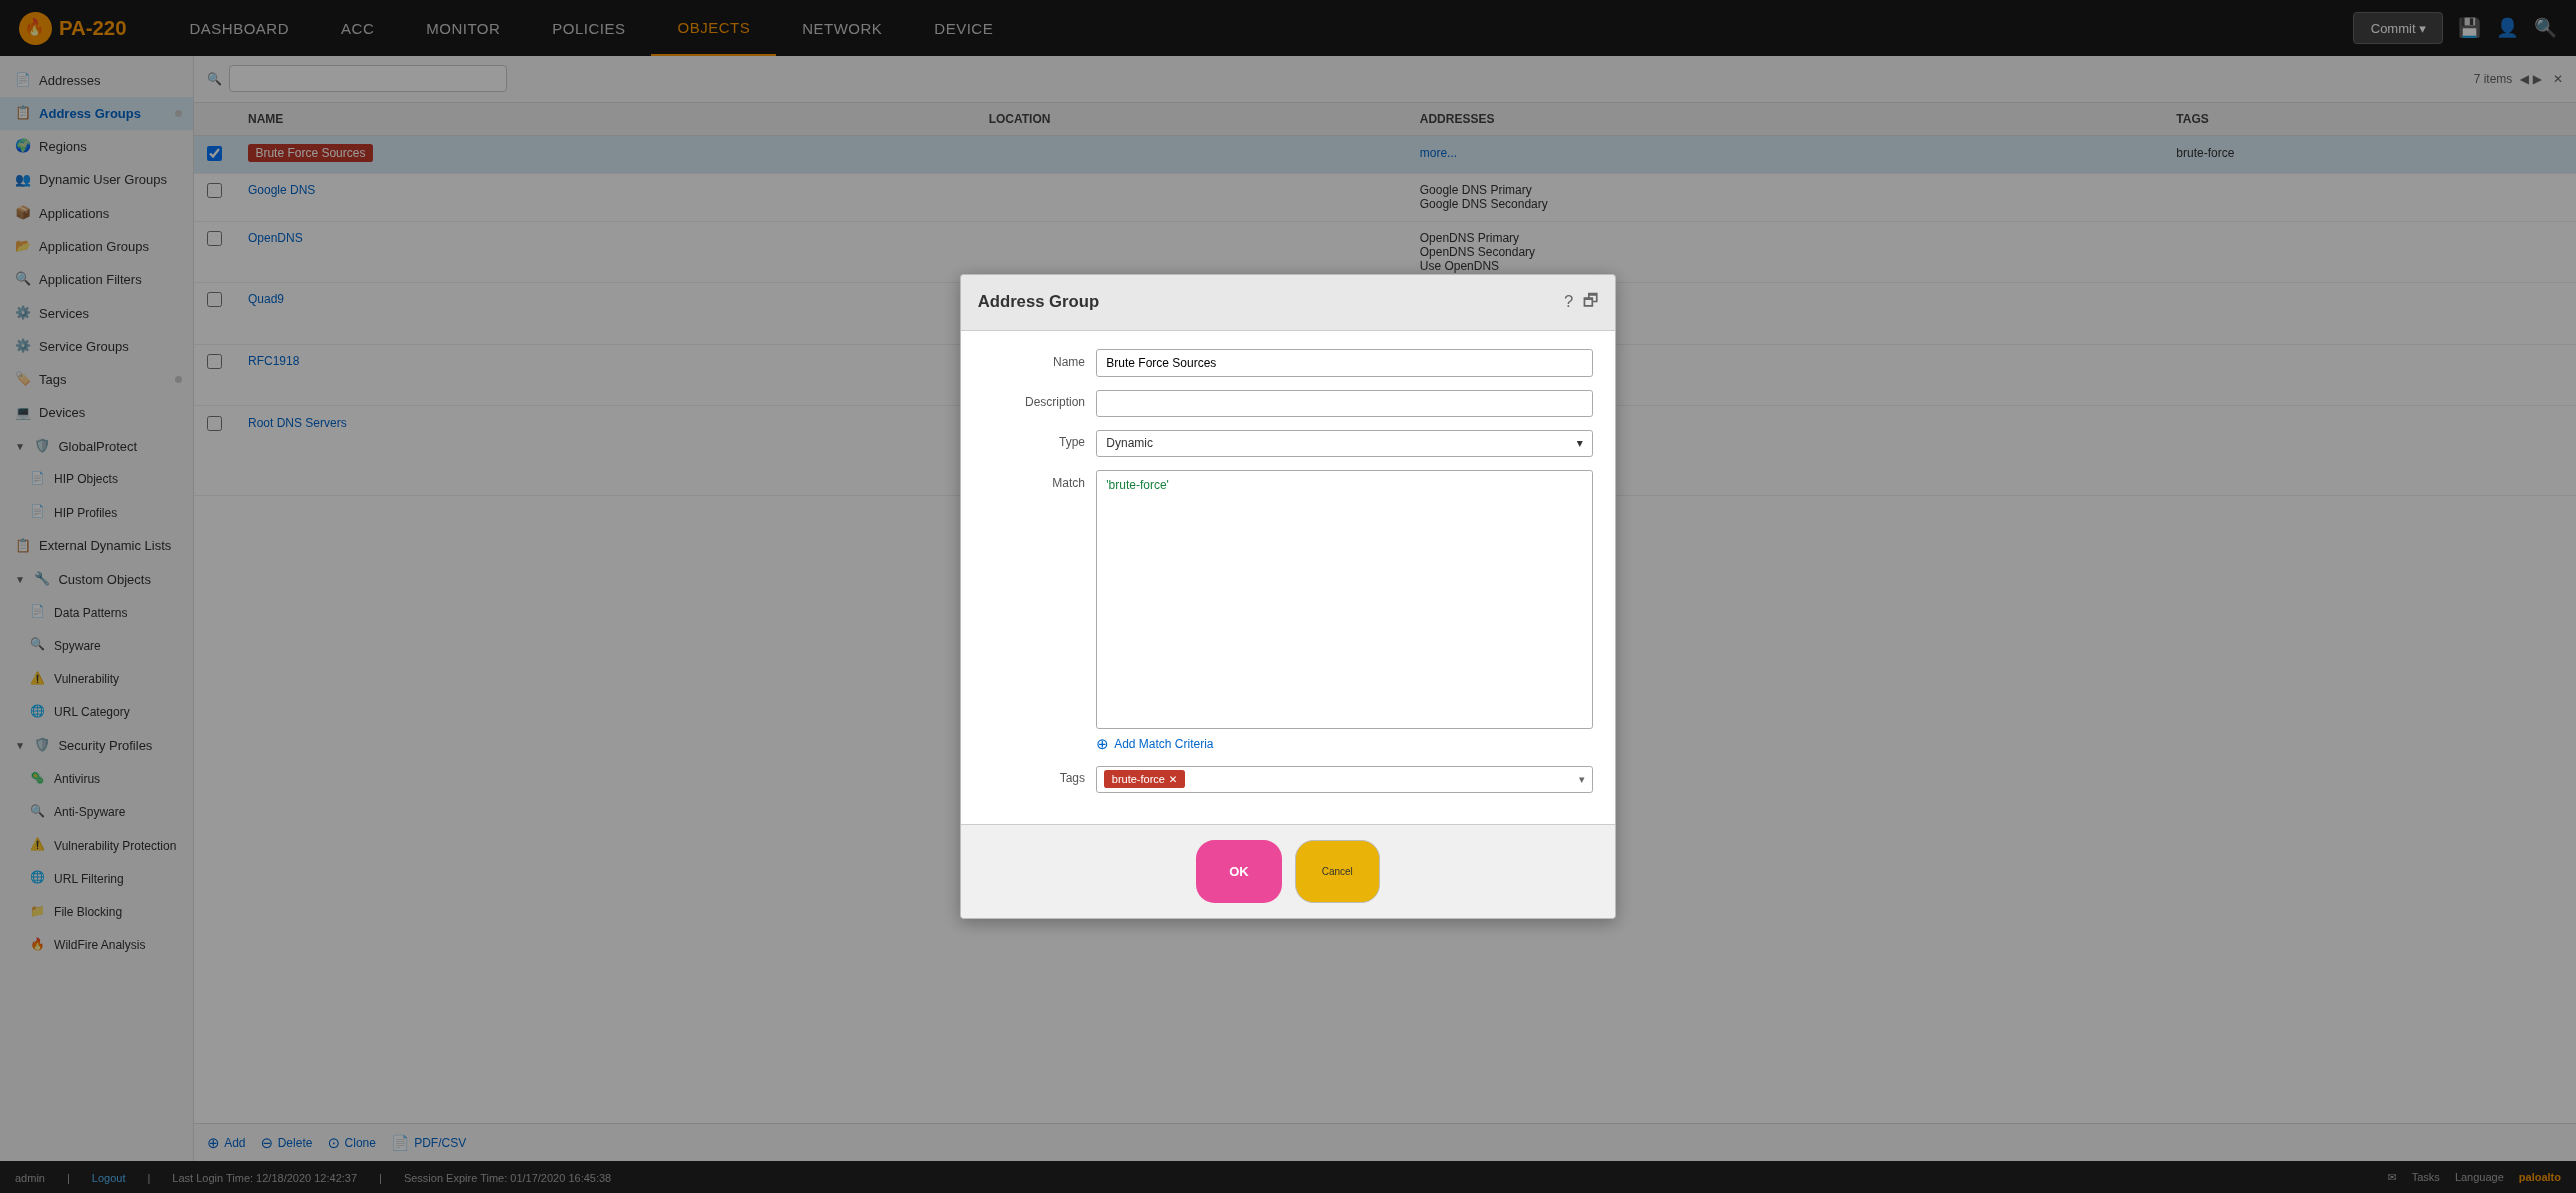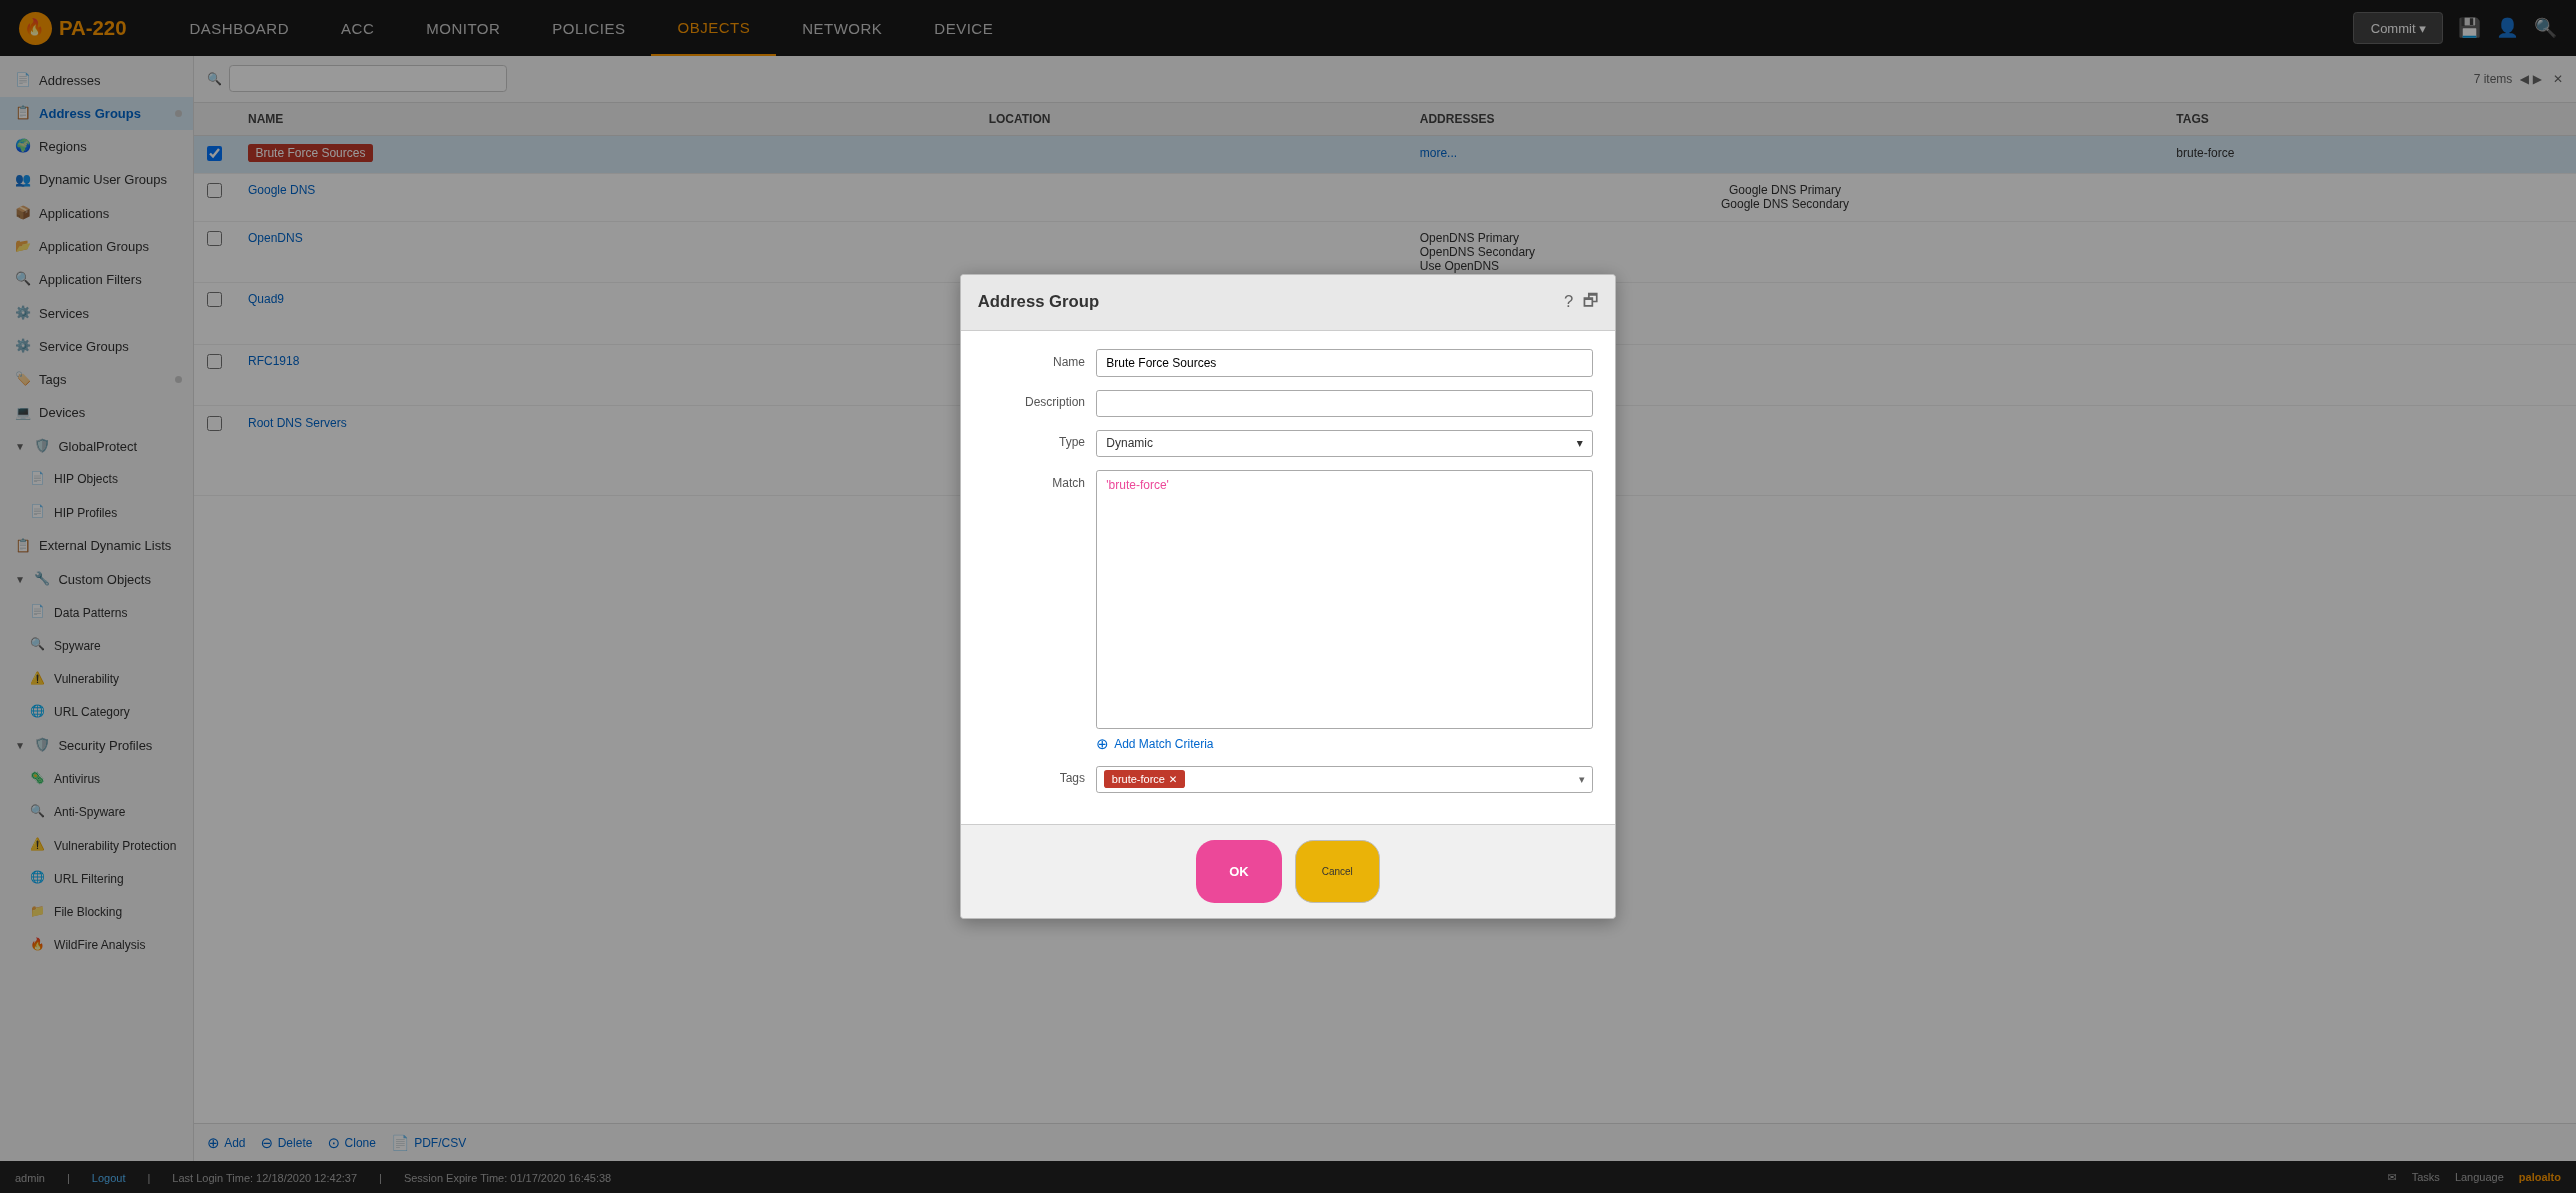--- a/index.html
+++ b/index.html
@@ -134,21 +134,21 @@
       padding: 5.6px 9.3px; font-size: 12px; outline: none;
       background: #fff;
     }
     .form-control.select-control {
       display: flex; align-items: center; justify-content: space-between;
       cursor: pointer;
     }
     .match-area {
       flex: 1; border: 0.9px solid #aaa; border-radius: 2.8px;
       background: #fff; min-height: 259px; padding: 7.4px 9.3px;
-      font-size: 12px; color: #ec4899;
+      font-size: 12px; color: #15803d;
     }
     .add-match {
       display: flex; align-items: center; gap: 5.6px;
       color: #0066cc; cursor: pointer; font-size: 12px;
       margin-top: 5.6px;
     }
     .tags-control {
       flex: 1; border: 0.9px solid #aaa; border-radius: 2.8px;
       background: #fff; padding: 3.7px 7.4px;
       display: flex; align-items: center; gap: 5.6px;
@@ -354,21 +354,21 @@
               <td><input type="checkbox" class="checkbox" checked="" style=""></td>
               <td><span class="row-link selected-link">Brute Force Sources</span></td>
               <td></td>
               <td><span class="row-link">more...</span></td>
               <td>brute-force</td>
             </tr>
             <tr>
               <td><input type="checkbox" class="checkbox" style=""></td>
               <td><span class="row-link">Google DNS</span></td>
               <td></td>
-              <td style="white-space: pre-line; text-align: center;">Google DNS Primary
+              <td style="white-space: pre-line;">Google DNS Primary
 Google DNS Secondary</td>
               <td></td>
             </tr>
             <tr>
               <td><input type="checkbox" class="checkbox" style=""></td>
               <td><span class="row-link">OpenDNS</span></td>
               <td></td>
               <td style="white-space: pre-line;">OpenDNS Primary
 OpenDNS Secondary
 Use OpenDNS</td>

